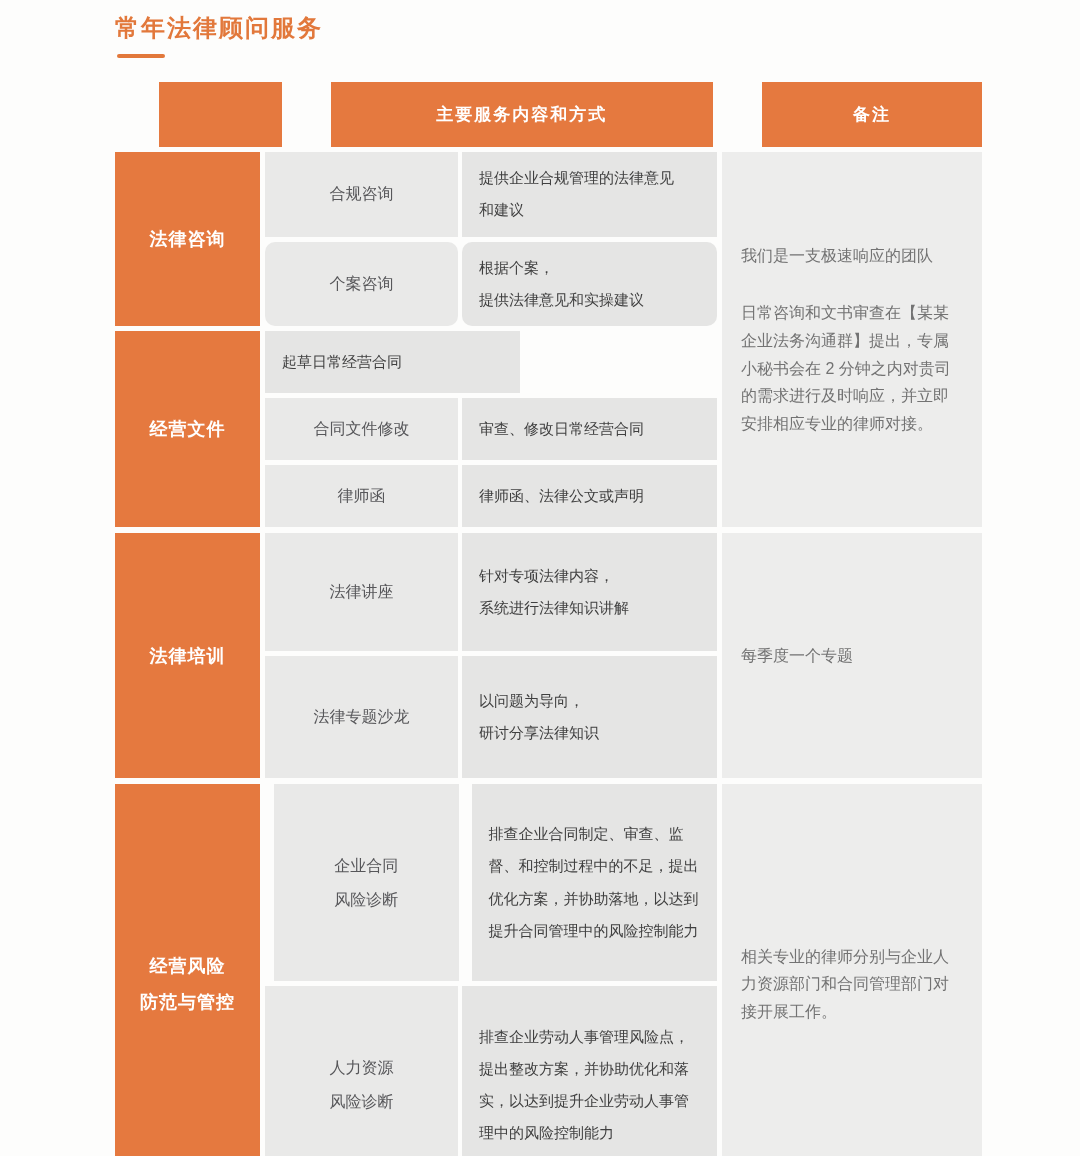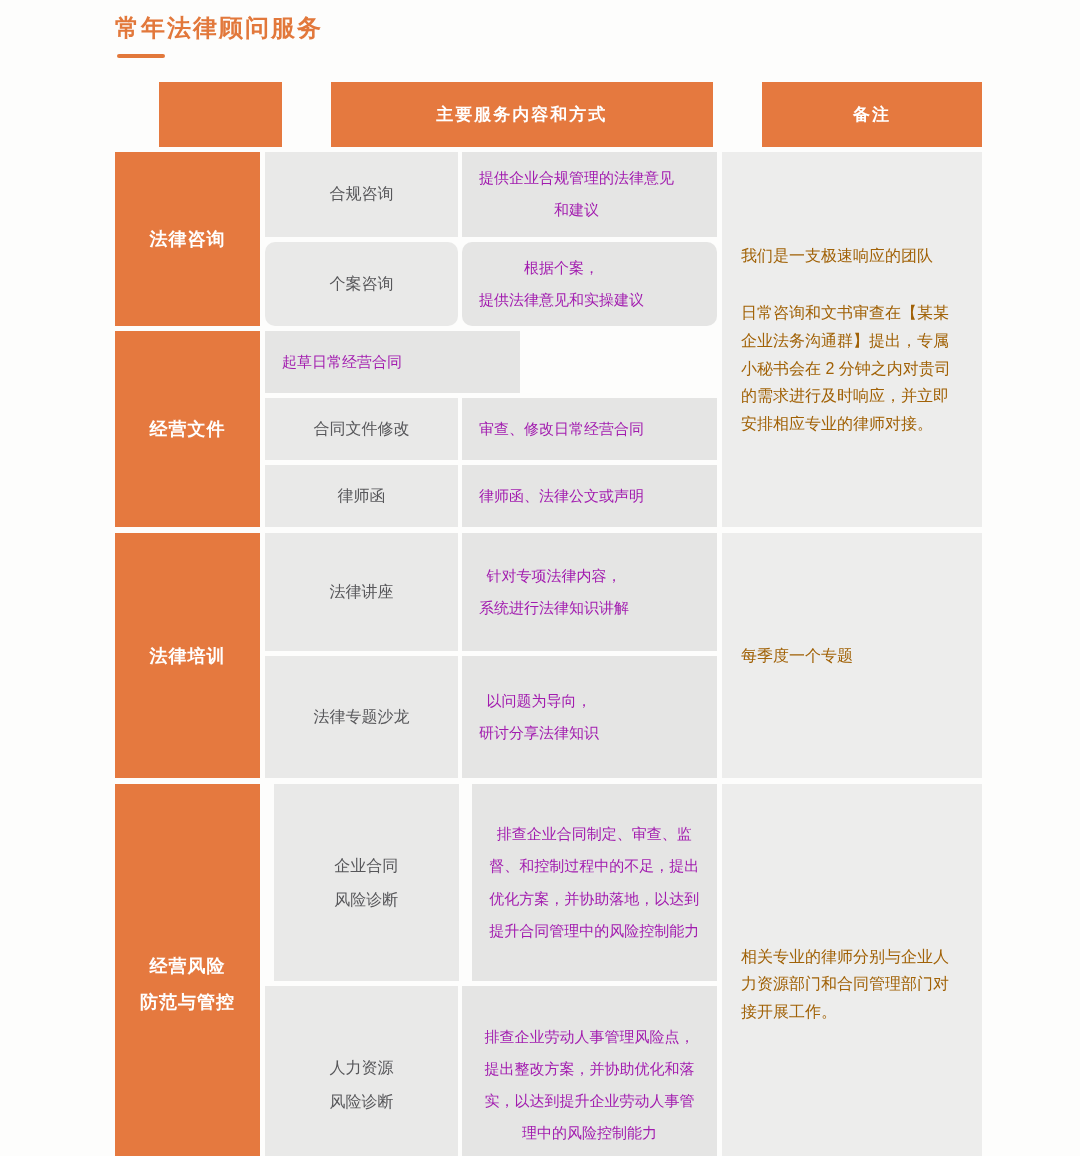--- a/index.html
+++ b/index.html
@@ -73,39 +73,39 @@
     color: #57575A;
     font-size: 16px;
     line-height: 2.1;
     text-align: center;
     white-space: pre-line;
     display: flex; align-items: center; justify-content: center;
   }
   .desc-cell {
     width: 255px;
     background: #E5E5E4;
-    color: #a21caf;
+    color: #404040;
     font-size: 15px;
     line-height: 2.15;
     white-space: pre-line;
     padding: 10px 17px;
-    display: flex; align-items: center; text-align: center;
+    display: flex; align-items: center;
   }
   
   .h62  { min-height: 62px; }
   .h60  { min-height: 60px; border-radius: 10px; }
   .h118 { min-height: 118px; }
   .h122 { min-height: 122px; }
   .h197 { min-height: 197px; margin-left: 9px; }
   .h198 { min-height: 198px; }
 
   .note-cell {
     width: 260px;
     background: #EDEDEC;
-    color: #a16207;
+    color: #737373;
     font-size: 16px;
     line-height: 1.72;
     padding: 14px 19px;
     display: flex; flex-direction: column; justify-content: center;
     align-self: stretch;
   }
   .note-cell p { margin: 0; }
   .note-cell p + p { margin-top: 30px; }
 </style>
 </head>

